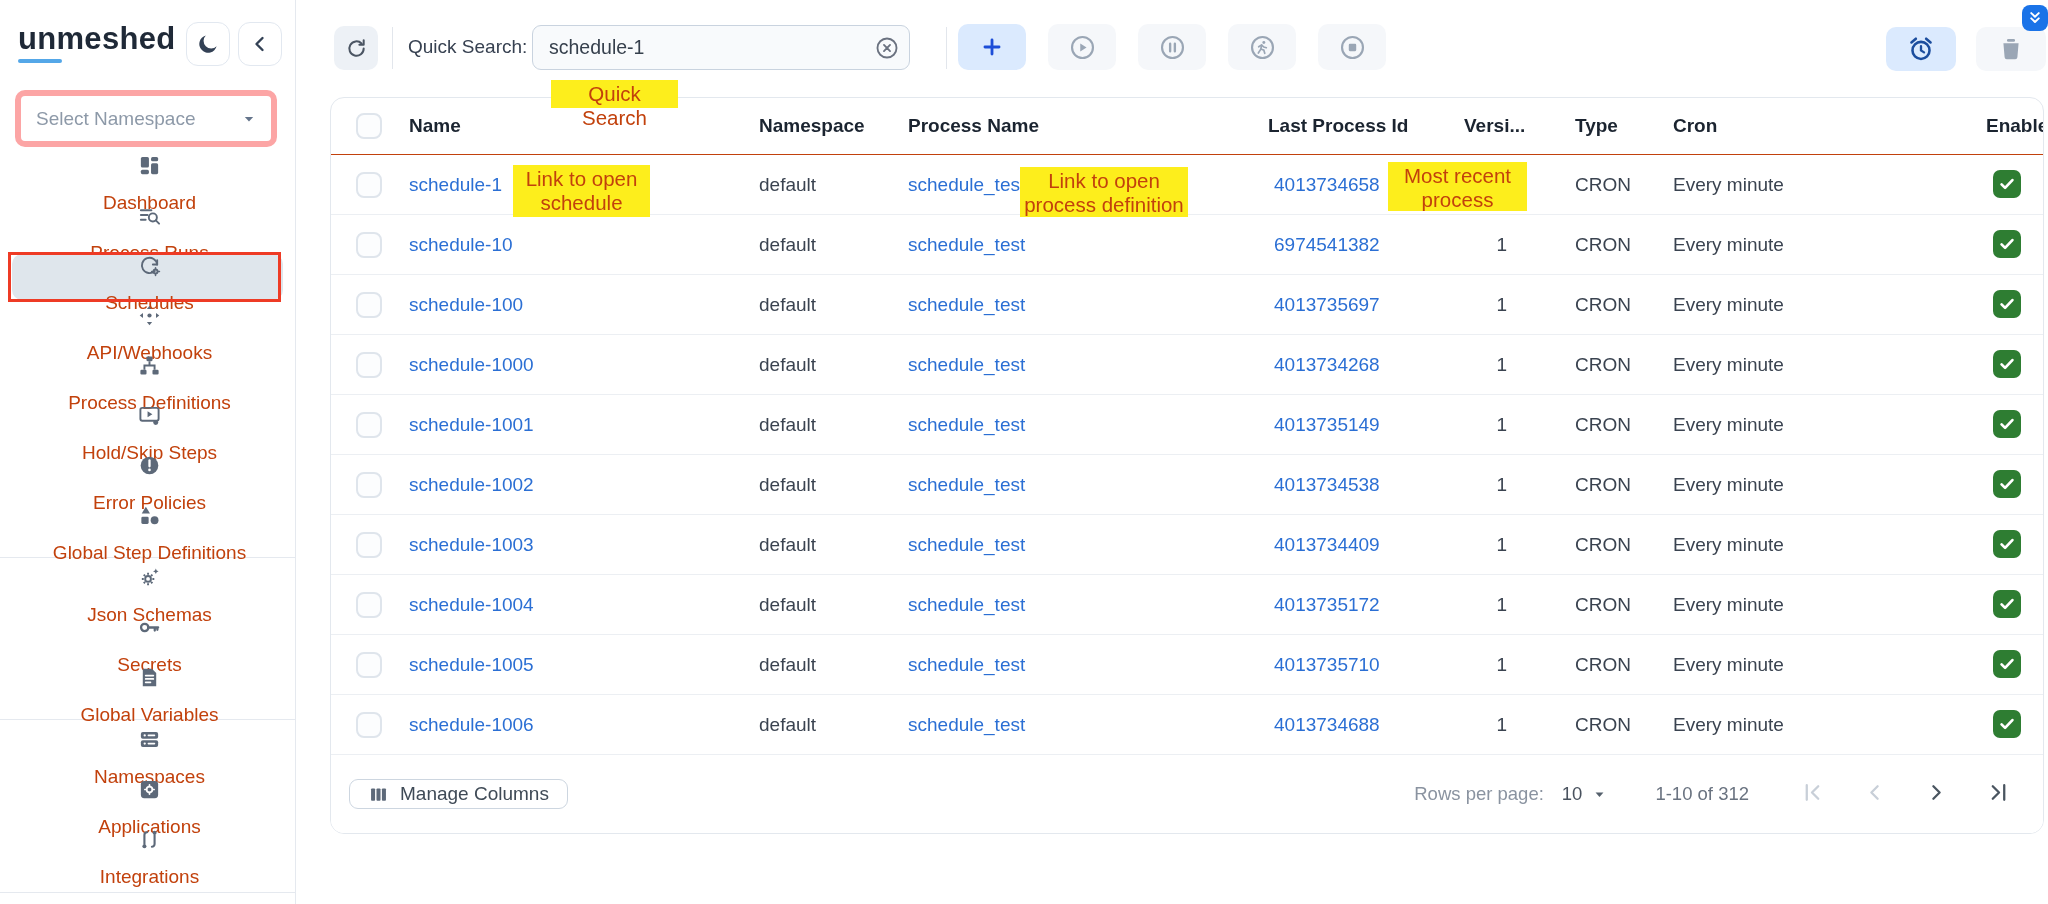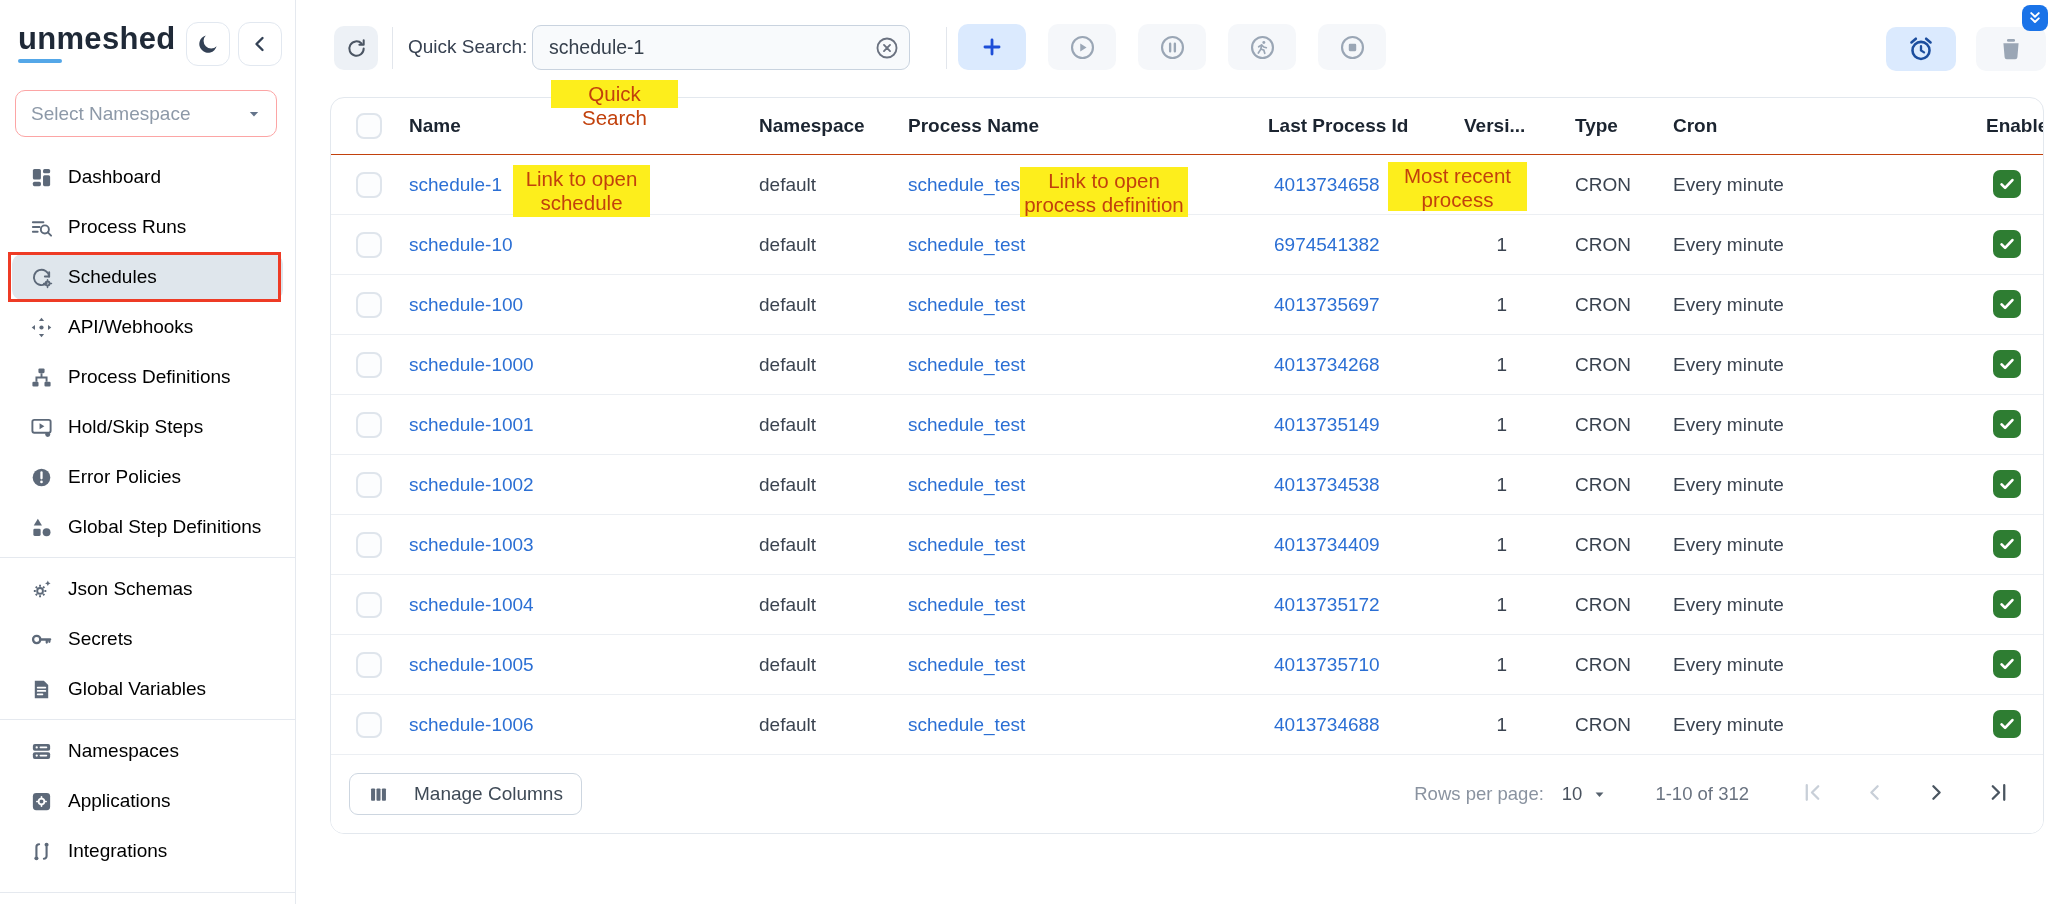--- a/index.html
+++ b/index.html
@@ -11,26 +11,26 @@
   
   .sidebar{position:absolute;left:0;top:0;width:296px;height:904px;background:#fff;
     border-right:1px solid #e5e9ef;z-index:2;}
   .logo{position:absolute;left:18px;top:22px;font-size:31px;font-weight:bold;color:#1f2937;letter-spacing:.3px;line-height:1.1;}
   .logo-underline{display:block;width:44px;height:4px;background:#54a7e8;border-radius:2px;margin-top:3px;}
   .sq-btn{position:absolute;top:22px;width:44px;height:44px;border:1px solid #e2e8f0;border-radius:12px;
     background:#fff;display:flex;align-items:center;justify-content:center;color:#334155;padding:0;cursor:pointer;}
   .sq-btn .icon{width:24px;height:24px;}
   .sq-btn.moon{left:186px;}
   .sq-btn.collapse{left:238px;}
-  .ns-select{position:absolute;left:15px;top:90px;width:262px;height:47px;border:1px solid #fca5a5;border-radius:10px;
+  .ns-select{position:absolute;left:15px;top:90px;width:262px;height:57px;border:6px solid #fca5a5;border-radius:10px;
     display:flex;align-items:center;justify-content:space-between;padding:0 12px 0 15px;color:#8d99a8;font-size:19px;cursor:pointer;background:#fff;}
   .ns-select .icon{width:20px;height:20px;color:#64748b;}
   nav{position:absolute;top:154px;left:0;right:0;}
   .nav-item{height:46px;margin:0 12px 4px 12px;border-radius:10px;display:flex;align-items:center;gap:15px;
-    padding:0 14px 0 18px;font-size:19px;color:#000000;cursor:pointer;background:transparent;}
+    padding:0 14px 0 18px;font-size:19px;color:#c2410c;cursor:pointer;background:transparent;flex-direction:column;}
   .nav-item .icon{width:23px;height:23px;color:#5d6979;flex:0 0 auto;}
   .nav-item.selected{background:#dfe6ec;position:relative;}
   .nav-item.selected::after{content:"";position:absolute;left:-4px;right:2px;top:-2px;bottom:-2px;
     border:3px solid #ee3b25;pointer-events:none;}
   .nav-divider{height:1px;background:#e5e9ef;margin:7px 0 8px 0;}
   .nav-divider.last{margin-top:18px;}
 
   
   .main{position:absolute;left:296px;top:0;right:0;bottom:0;}
   .tb-btn{position:absolute;top:24px;height:46px;width:68px;border:none;border-radius:10px;
@@ -67,21 +67,21 @@
   .cell.link{color:#2b6fd4;cursor:pointer;}
   .checkbox{width:26px;height:26px;border:2px solid #dfe5ec;border-radius:8px;background:#fcfdfe;margin-left:25px;cursor:pointer;}
   .lastid-cell{padding-left:6px;}
   .version-cell{text-align:right;padding-right:68px;}
   .enabled-cell{padding-left:7px;}
   .check-on{width:28px;height:28px;border-radius:7px;background:#2e7d32;display:inline-flex;align-items:center;justify-content:center;}
   .check-on .icon{width:20px;height:20px;}
 
   .tfoot{position:absolute;left:0;right:0;bottom:0;height:78px;display:flex;align-items:center;justify-content:space-between;
     padding:0 20px 0 18px;background:#fff;}
-  .manage-btn{height:42px;border:1px solid #cdd6e0;border-radius:9px;background:#fff;display:flex;align-items:center;gap:25px;
+  .manage-btn{height:30px;border:1px solid #cdd6e0;border-radius:9px;background:#fff;display:flex;align-items:center;gap:11px;
     padding:0 18px;font-size:19px;color:#3f4a56;cursor:pointer;}
   .manage-btn .icon{width:21px;height:21px;color:#5d6979;}
   .pagination{display:flex;align-items:center;gap:12px;font-size:18.5px;color:#8a93a0;}
   .rpp-value{color:#49525e;margin-left:6px;display:flex;align-items:center;gap:8px;cursor:pointer;}
   .rpp-value .icon{width:19px;height:19px;color:#55606c;}
   .range-text{color:#6a7380;margin:0 26px 0 34px;}
   .pager{width:30px;height:30px;border:none;background:none;padding:0;margin:0 10px;color:#4a5560;cursor:pointer;}
   .pager .icon{width:25px;height:25px;}
   .pager.disabled{color:#c8cfd8;cursor:default;}
 

